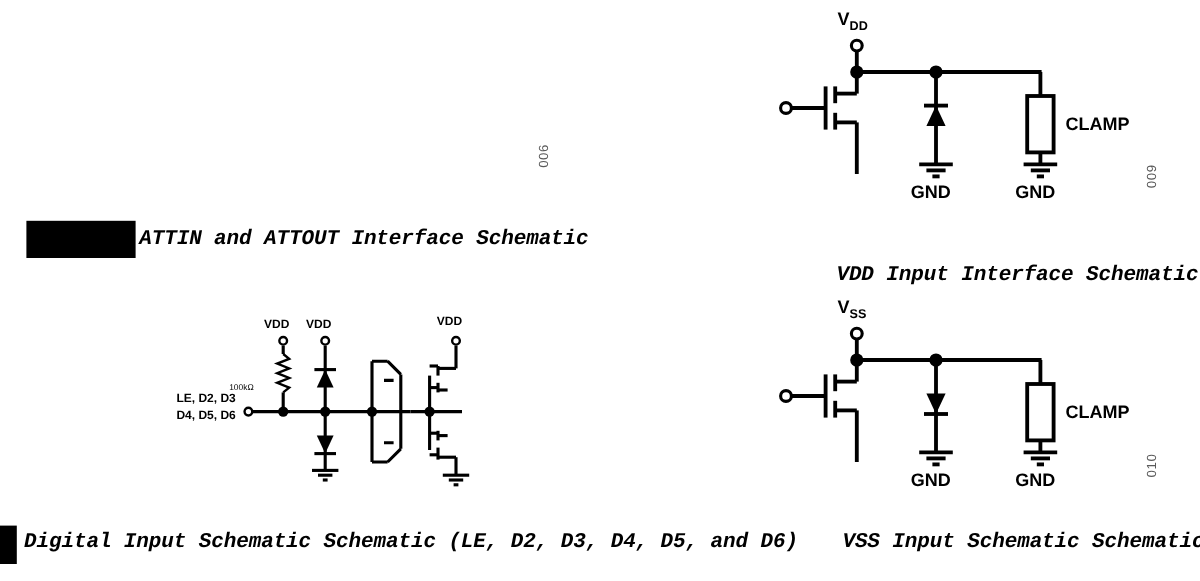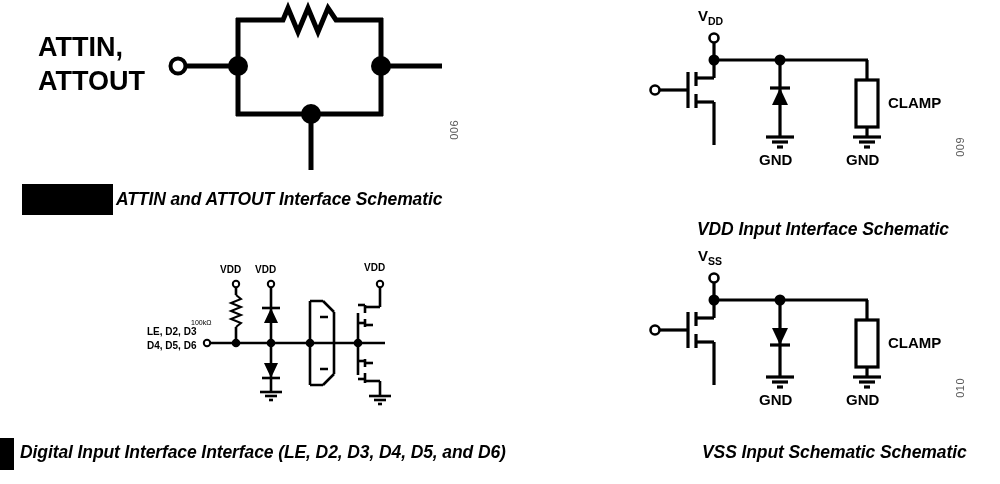--- a/index.html
+++ b/index.html
@@ -21,21 +21,21 @@
     width: 1000px;
     height: 484px;
   }
   .panel {
     position: absolute;
   }
   .fig-svg { display: block; }
 
   .caption {
     position: absolute;
-    font-family: Liberation Sans, sans-serif;
+    font-family: Liberation Mono, monospace;
     font-weight: bold;
     font-style: italic;
     font-size: 17.5px;
     color: #000000;
     white-space: nowrap;
     letter-spacing: -0.1px;
   }
   .redact {
     position: absolute;
     background: #000000;
@@ -60,47 +60,20 @@
   svg .lbl-big  { font-size: 27px; }
   svg .lbl-sm   { font-size: 10px; }
   svg .lbl-xs   { font-size: 7px; font-weight: normal; }
   svg .wire     { stroke: #000000; fill: none; }
 </style>
 </head>
 <body>
 
 <div class="page">
 
-  <div class="panel" style="left:0px; top:0px; width:500px; height:180px;">
-    <svg class="fig-svg" width="500" height="180" viewBox="0 0 500 180">
-
-      <text class="lbl-big" x="38" y="56">ATTIN,</text>
-      <text class="lbl-big" x="38" y="90">ATTOUT</text>
-
-      <circle cx="178" cy="66" r="7.5" fill="#ffffff" stroke="#000000" stroke-width="4"></circle>
-
-      <line class="wire" x1="186" y1="66" x2="236" y2="66" stroke-width="5"></line>
-
-      <line class="wire" x1="238" y1="18" x2="238" y2="116" stroke-width="5"></line>
-
-      <line class="wire" x1="381" y1="18" x2="381" y2="116" stroke-width="5"></line>
-
-      <line class="wire" x1="236" y1="114" x2="383" y2="114" stroke-width="5"></line>
-
-      <path class="wire" stroke-width="5" d="M236,20 L283,20 L288,8 L298,32 L308,8 L318,32 L328,8 L336,20 L383,20" stroke-linejoin="miter"></path>
-
-      <line class="wire" x1="381" y1="66" x2="442" y2="66" stroke-width="5"></line>
-
-      <line class="wire" x1="311" y1="114" x2="311" y2="170" stroke-width="5"></line>
-
-      <circle cx="238" cy="66" r="10" fill="#000000"></circle>
-      <circle cx="381" cy="66" r="10" fill="#000000"></circle>
-      <circle cx="311" cy="114" r="10" fill="#000000"></circle>
-    </svg>
-  </div>
 
   <div class="fig-num" style="left:449px; top:120px;">006</div>
 
   <div class="redact" style="left:22px; top:184px; width:91px; height:31px;"></div>
   <div class="caption" style="left:116px; top:189px;">ATTIN and ATTOUT Interface Schematic</div>
 
   <div class="panel" style="left:600px; top:0px; width:400px; height:180px;">
     <svg class="fig-svg" width="400" height="180" viewBox="0 0 400 180">
 
       <text class="lbl" x="98" y="21">V</text>
@@ -216,21 +189,21 @@
       <line class="wire" x1="258" y1="149" x2="262" y2="149" stroke-width="2.6"></line>
 
       <circle cx="116" cy="88" r="4.3" fill="#000000"></circle>
       <circle cx="151" cy="88" r="4.3" fill="#000000"></circle>
       <circle cx="190" cy="88" r="4.3" fill="#000000"></circle>
       <circle cx="238" cy="88" r="4.3" fill="#000000"></circle>
     </svg>
   </div>
 
   <div class="redact" style="left:0px; top:438px; width:14px; height:32px;"></div>
-  <div class="caption" style="left:20px; top:442px;">Digital Input Interface Interface (LE, D2, D3, D4, D5, and D6)</div>
+  <div class="caption" style="left:20px; top:442px;">Digital Input Schematic Schematic (LE, D2, D3, D4, D5, and D6)</div>
 
   <div class="panel" style="left:600px; top:240px; width:400px; height:180px;">
     <svg class="fig-svg" width="400" height="180" viewBox="0 0 400 180">
 
       <text class="lbl" x="98" y="21">V</text>
       <text class="lbl-sub" x="108" y="25">SS</text>
 
       <circle cx="114" cy="38" r="4.5" fill="#ffffff" stroke="#000000" stroke-width="2.6"></circle>
       <line class="wire" x1="114" y1="43" x2="114" y2="59" stroke-width="3.2"></line>
 

